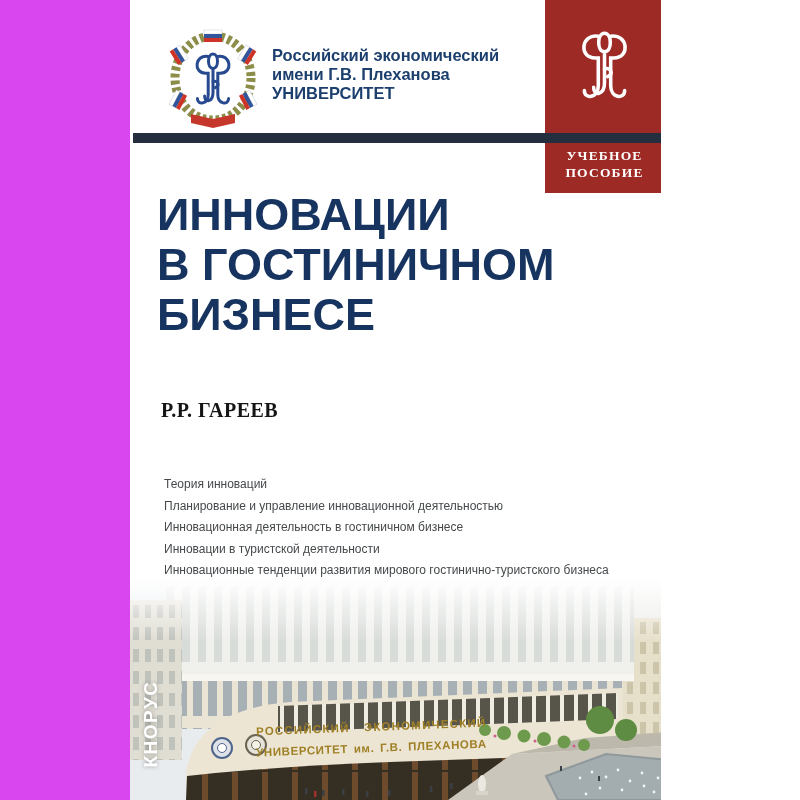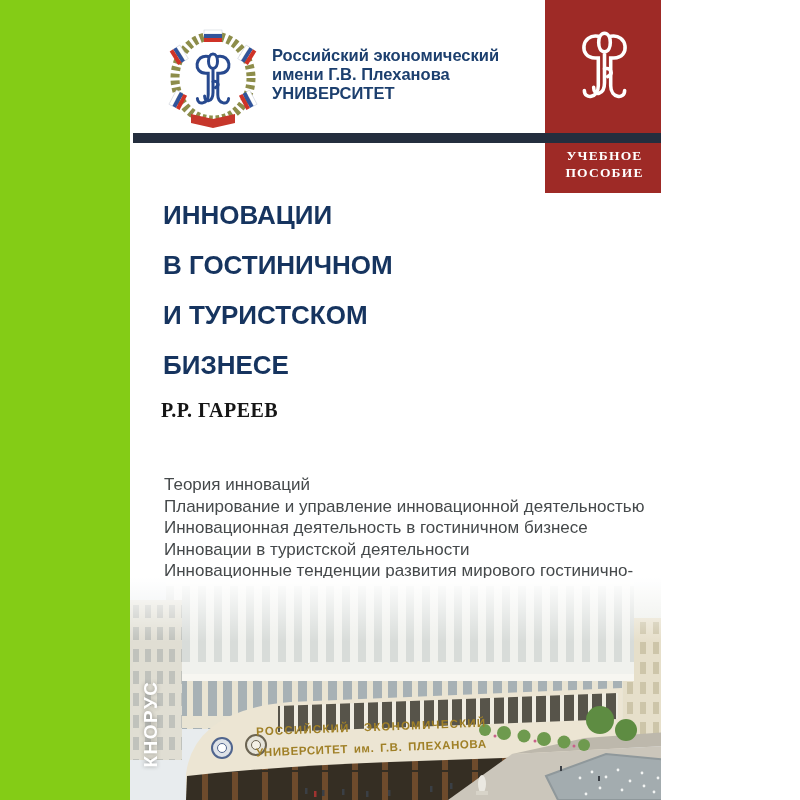--- a/index.html
+++ b/index.html
@@ -1,35 +1,35 @@
 <!DOCTYPE html>
 <html><head>
 <meta charset="utf-8">
 <style>
   html,body{margin:0;padding:0;}
   body{width:800px;height:800px;background:#ffffff;font-family:"Liberation Sans",sans-serif;}
-  .page{position:relative;width:661px;height:800px;background:#84cc16;overflow:hidden;}
+  .page{position:relative;width:661px;height:800px;background:#d946ef;overflow:hidden;}
   .cover{position:absolute;left:130px;top:0;width:538px;height:800px;background:#ffffff;}
 
   .emblem{position:absolute;left:33px;top:28px;width:100px;height:100px;}
   .univ{position:absolute;left:142px;top:46px;color:#1c3f6e;font-weight:700;font-size:16.5px;line-height:19px;}
 
   .badge{position:absolute;left:415px;top:0;width:119px;height:193px;background:#9e2a26;z-index:2;}
   .badge .monogram{position:absolute;left:17px;top:20px;width:85px;height:94px;}
   .badge-text{position:absolute;left:0;right:0;top:147px;text-align:center;
     font-family:"Liberation Serif",serif;font-weight:700;font-size:13.5px;line-height:17px;
     letter-spacing:1.2px;color:#ffffff;}
 
   .band{position:absolute;left:3px;top:133px;width:531px;height:10px;background:#242e3e;z-index:3;}
 
-  .title{position:absolute;left:33px;top:190px;color:#16345f;font-weight:700;
-    font-size:26px;line-height:50px;}
+  .title{position:absolute;left:27px;top:190px;color:#16345f;font-weight:700;
+    font-size:45px;line-height:50px;}
   .author{position:absolute;left:31px;top:399px;font-family:"Liberation Serif",serif;
     font-weight:700;font-size:20px;color:#151515;letter-spacing:.5px;}
-  .topics{position:absolute;left:34px;top:474px;font-size:17px;line-height:21.6px;color:#45494b;}
+  .topics{position:absolute;left:34px;top:474px;font-size:12px;line-height:21.6px;color:#45494b;}
 
   .photo{position:absolute;left:0;top:578px;width:538px;height:222px;overflow:hidden;}
   .photo .scene{position:absolute;left:0;top:0;width:538px;height:222px;}
   .knorus{position:absolute;left:-24px;top:135px;width:90px;height:22px;transform:rotate(-90deg);
     color:#ffffff;font-weight:700;font-size:19px;letter-spacing:1.5px;text-align:center;
     text-shadow:0 0 4px rgba(40,40,40,.4);}
   .sign{position:absolute;color:#a08027;font-weight:700;transform:rotate(-2.2deg);white-space:nowrap;}
   .sign1{left:126px;top:143px;font-size:11.5px;letter-spacing:1.2px;word-spacing:10px;}
   .sign2{left:126px;top:164px;font-size:11.5px;letter-spacing:.6px;word-spacing:2px;}
 </style>
@@ -96,21 +96,20 @@
         <div>УЧЕБНОЕ</div>
         <div>ПОСОБИЕ</div>
       </div>
     </div>
 
     <div class="band"></div>
 
     <div class="title">
       <div>ИННОВАЦИИ</div>
       <div>В ГОСТИНИЧНОМ</div>
-      <div>И ТУРИСТСКОМ</div>
       <div>БИЗНЕСЕ</div>
     </div>
 
     <div class="author">Р.Р. ГАРЕЕВ</div>
 
     <div class="topics">
       <div>Теория инноваций</div>
       <div>Планирование и управление инновационной деятельностью</div>
       <div>Инновационная деятельность в гостиничном бизнесе</div>
       <div>Инновации в туристской деятельности</div>

